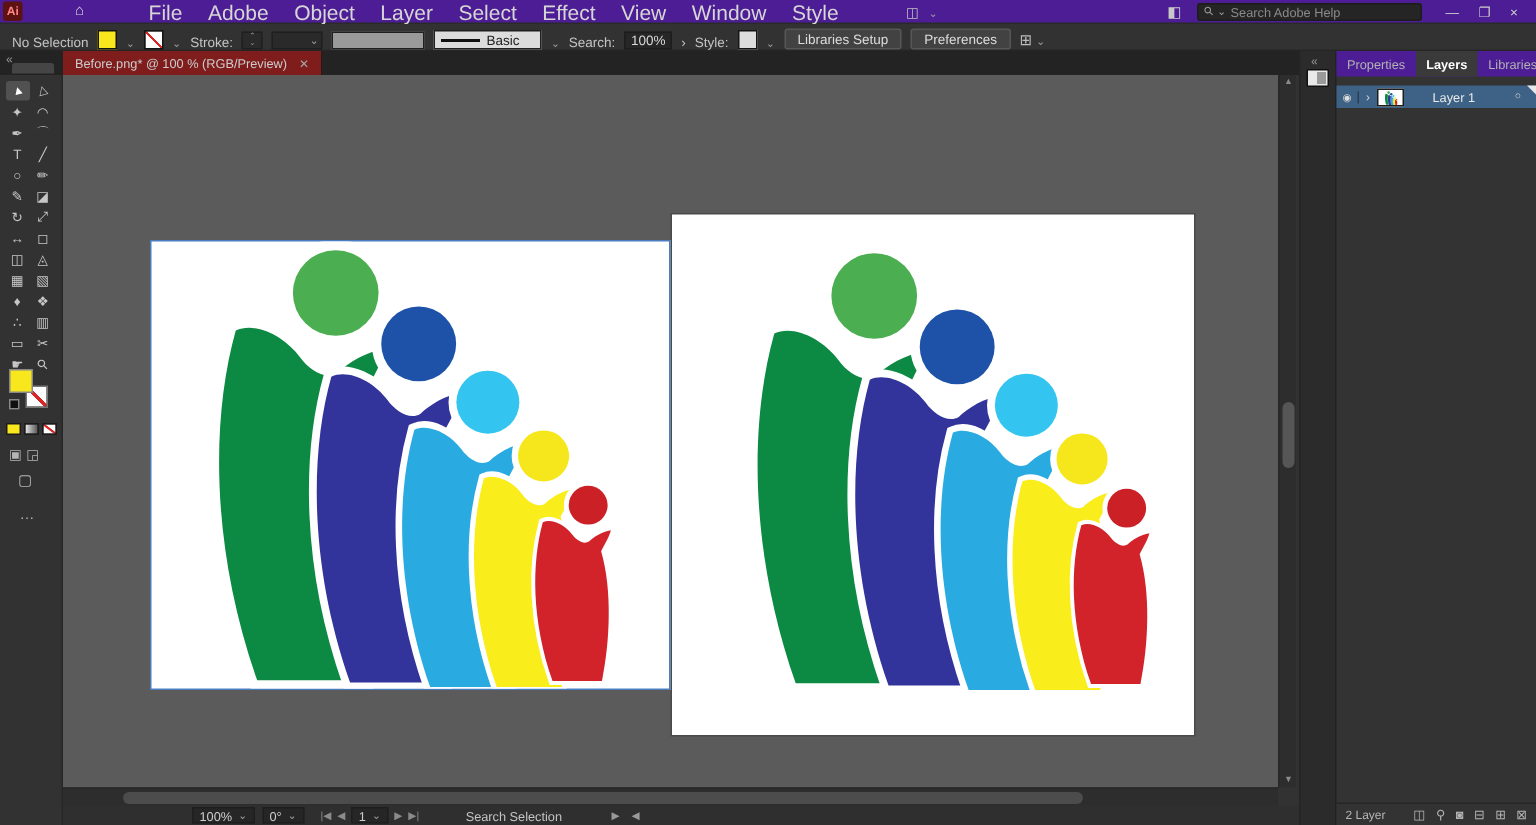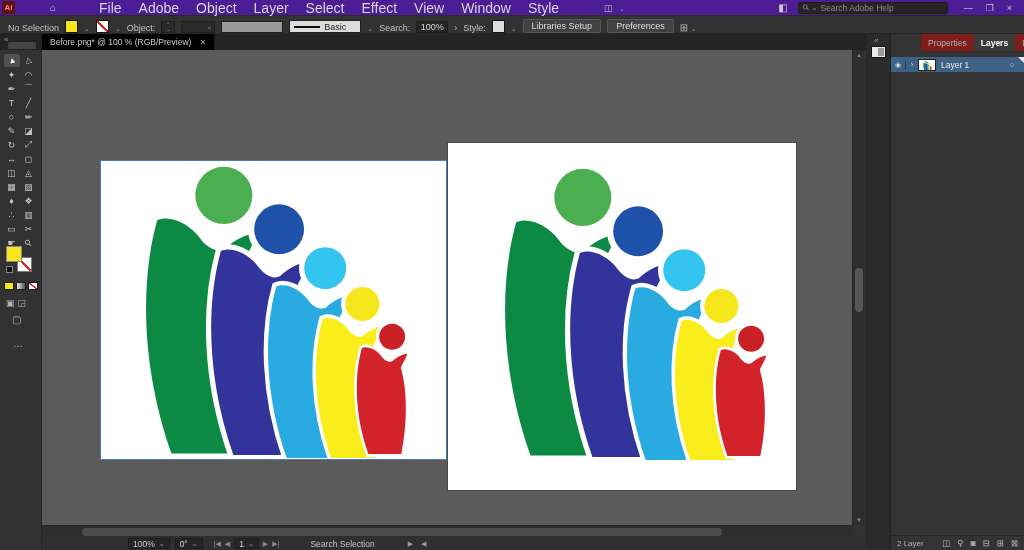--- a/index.html
+++ b/index.html
@@ -31,21 +31,21 @@
   .brushbox { width:72px; height:13px; background:#dcdcdc; border:1px solid #1f1f1f; display:flex; align-items:center; gap:4px; padding:0 4px; color:#1c1c1c; }
   .brushline { width:26px; height:2px; background:#111; }
   .valbox { width:32px; height:12px; background:#262626; border:1px solid #1d1d1d; display:flex; align-items:center; justify-content:center; color:#d9d9d9; }
   .cb-btn { height:14px; background:#424242; border:1px solid #575757; border-radius:2px; color:#dcdcdc; display:flex; align-items:center; padding:0 8px; font-size:9px; white-space:nowrap; }
   .align-ic { color:#bbb; font-size:10px; }
 
   
   .tabbar { position:absolute; left:0; top:34px; width:866px; height:16px; background:#232323; }
   .tools-collapse { position:absolute; left:4px; top:1px; color:#9a9a9a; font-size:8px; }
   .tools-grip { position:absolute; left:8px; top:8px; width:28px; height:7px; background:#454545; border-radius:2px 2px 0 0; }
-  .doctab { position:absolute; left:42px; top:0; height:16px; background:#000000; display:flex; align-items:center; gap:8px; padding:0 8px; color:#cccccc; font-size:8.5px; border-right:1px solid #1c1c1c; }
+  .doctab { position:absolute; left:42px; top:0; height:16px; background:#7f1d1d; display:flex; align-items:center; gap:8px; padding:0 8px; color:#cccccc; font-size:8.5px; border-right:1px solid #1c1c1c; }
   .tabclose { color:#a8a8a8; font-size:8px; }
 
   
   .toolspanel { position:absolute; left:0; top:50px; width:42px; height:500px; background:#323232; border-right:1px solid #272727; }
   .tools-grid { display:grid; grid-template-columns:17px 17px; justify-content:center; row-gap:1px; padding-top:4px; }
   .tool { width:16px; height:13px; display:flex; align-items:center; justify-content:center; color:#c6c6c6; font-size:9px; border-radius:2px; }
   .tool.active { background:#515151; color:#ffffff; }
   .tool span { display:inline-block; }
   [data-tool="selection-tool"] span, [data-tool="direct-selection-tool"] span { transform:rotate(-105deg); font-size:8px; }
   [data-tool="zoom-tool"] span { transform:rotate(-45deg); }
@@ -84,28 +84,28 @@
   .sb-icons { margin-left:28px; color:#9a9a9a; font-size:7px; letter-spacing:3px; }
 
   
   .dockstrip { position:absolute; left:866px; top:34px; width:24px; height:516px; background:#2b2b2b; border-left:1px solid #252525; }
   .dock-collapse { position:absolute; left:7px; top:2px; color:#9a9a9a; font-size:8px; }
   .dock-icon { position:absolute; left:4px; top:12px; width:15px; height:12px; background:#e9e9e9; border:1px solid #111; border-radius:1px; }
   .dock-icon::after { content:""; position:absolute; right:1px; top:1px; width:6px; height:8px; background:#9a9a9a; }
 
   
   .rpanel { position:absolute; left:890px; top:34px; width:134px; height:516px; background:#333333; border-left:1px solid #222; }
-  .rtabs { height:17px; background:#7f1d1d; display:flex; align-items:stretch; font-size:8.5px; color:#b3b3b3;margin-left:30px; }
+  .rtabs { height:17px; background:#4c1d95; display:flex; align-items:stretch; font-size:8.5px; color:#b3b3b3; }
   .rtab { display:flex; align-items:center; padding:0 7px; }
   .rtab.active { background:#3a3a3a; color:#ffffff;font-weight:bold; }
   .layerrow { position:relative; margin-top:6px; height:15px; background:#3d6286; display:flex; align-items:center; font-size:8.5px; color:#eaeaea; }
   .eye-cell { width:15px; display:flex; justify-content:center; border-right:1px solid rgba(0,0,0,0.35); color:#dcdcdc; font-size:7px; }
   .lr-exp { width:12px; text-align:center; color:#d5d5d5; font-size:8px; }
   .lr-thumb { width:18px; height:12px; background:#ffffff; border:1px solid #1e1e1e; overflow:hidden; display:flex; }
-  .lr-name { margin-left:5px;text-align:right; }
+  .lr-name { margin-left:19px;text-align:right; }
   .lr-target { margin-left:auto; margin-right:10px; color:#d8d8d8; font-size:7px; }
   .lr-corner { position:absolute; right:0; top:0; width:0; height:0; border-left:6px solid transparent; border-top:6px solid #e8e8e8; border-left-width:6px; right:0; top:0; transform:translateX(0); border-top-color:#e8e8e8; }
   .rp-footer { position:absolute; left:0; bottom:0; width:100%; height:15px; background:#333333; border-top:1px solid #262626; display:flex; align-items:center; padding:0 6px; font-size:8px; color:#b5b5b5; }
   .ficons { margin-left:auto; display:flex; gap:7px; font-size:8.5px; color:#b5b5b5; }
 
   .logo-defs { position:absolute; width:0; height:0; overflow:hidden; }
 </style>
 </head>
 <body>
 
@@ -177,21 +177,21 @@
       </div>
     </div>
   </div>
 
   <div class="controlbar">
     <span class="cb-label">No Selection</span>
     <span class="swatch" id="fill-swatch" style="background: rgb(247, 231, 28);"></span>
     <span class="chev">⌄</span>
     <span class="swatch sw-none"></span>
     <span class="chev">⌄</span>
-    <span class="cb-label">Object:</span>
+    <span class="cb-label">Stroke:</span>
     <span class="stepper">⌃<br>⌄</span>
     <span class="dd-small">
         <span class="chev">⌄</span>
       </span>
     <span class="profilebox"></span>
     <span class="brushbox">
       <span class="brushline"></span>
       <span>Basic</span>
     </span>
     <span class="chev">⌄</span>

